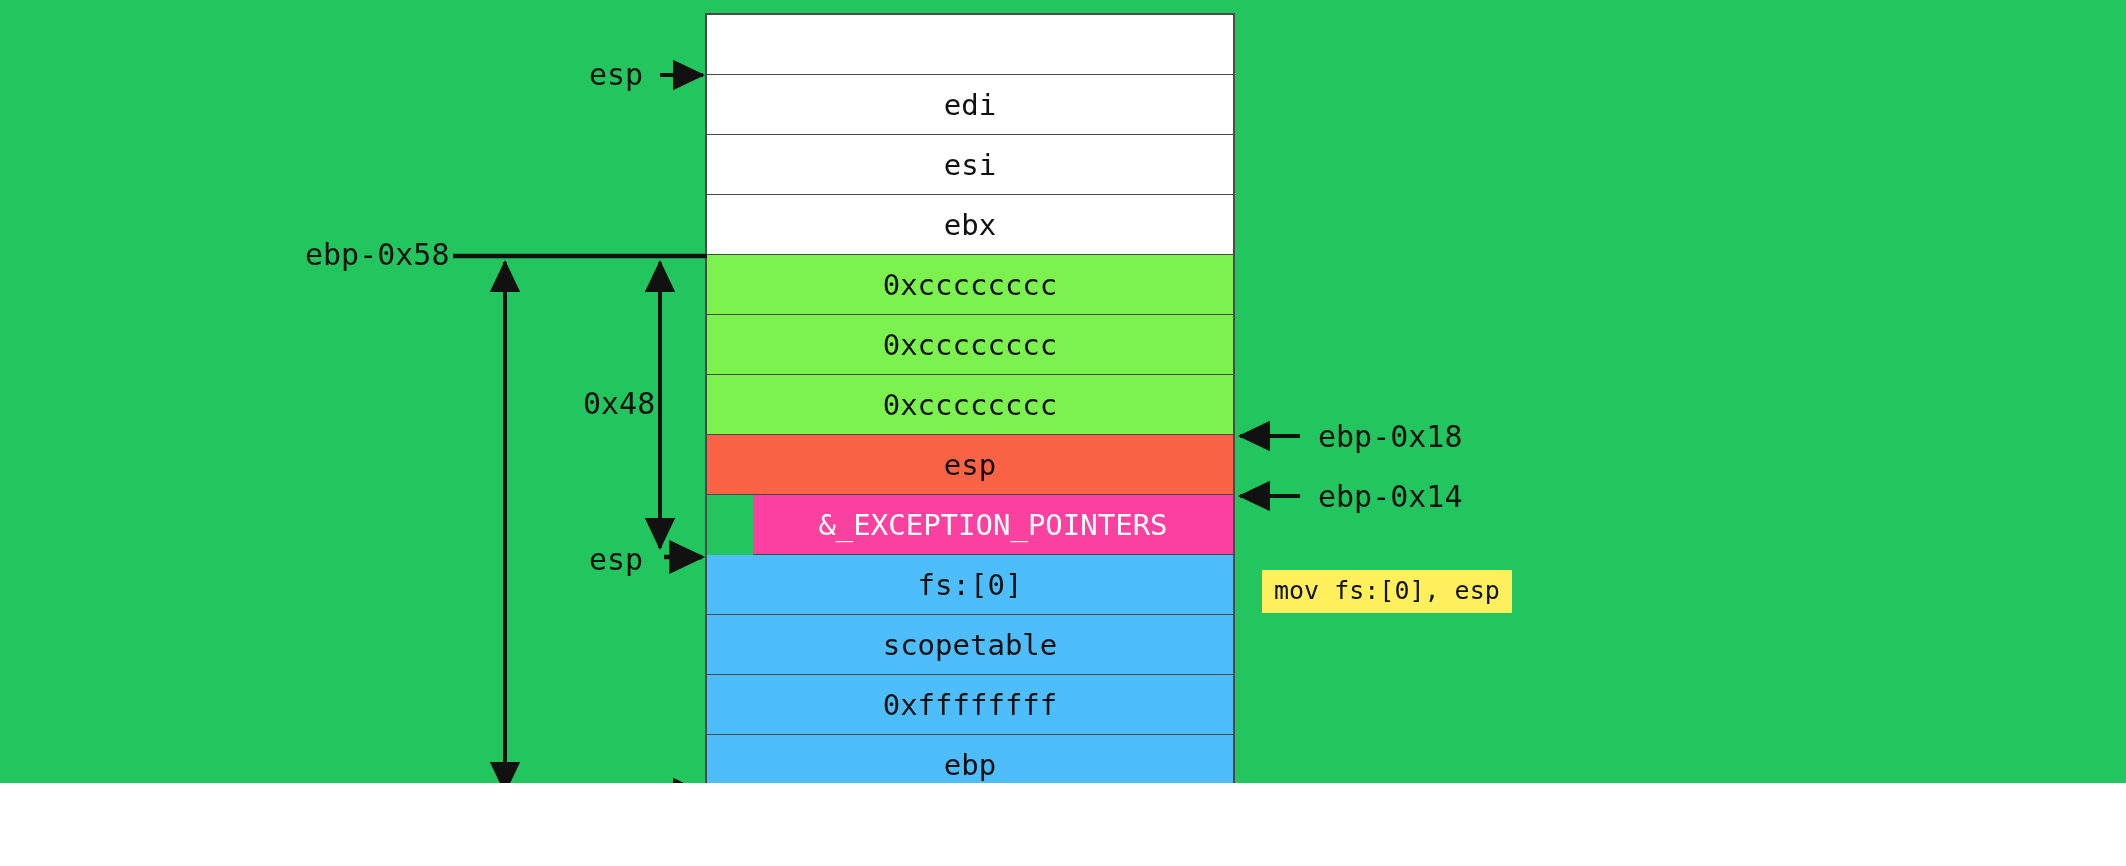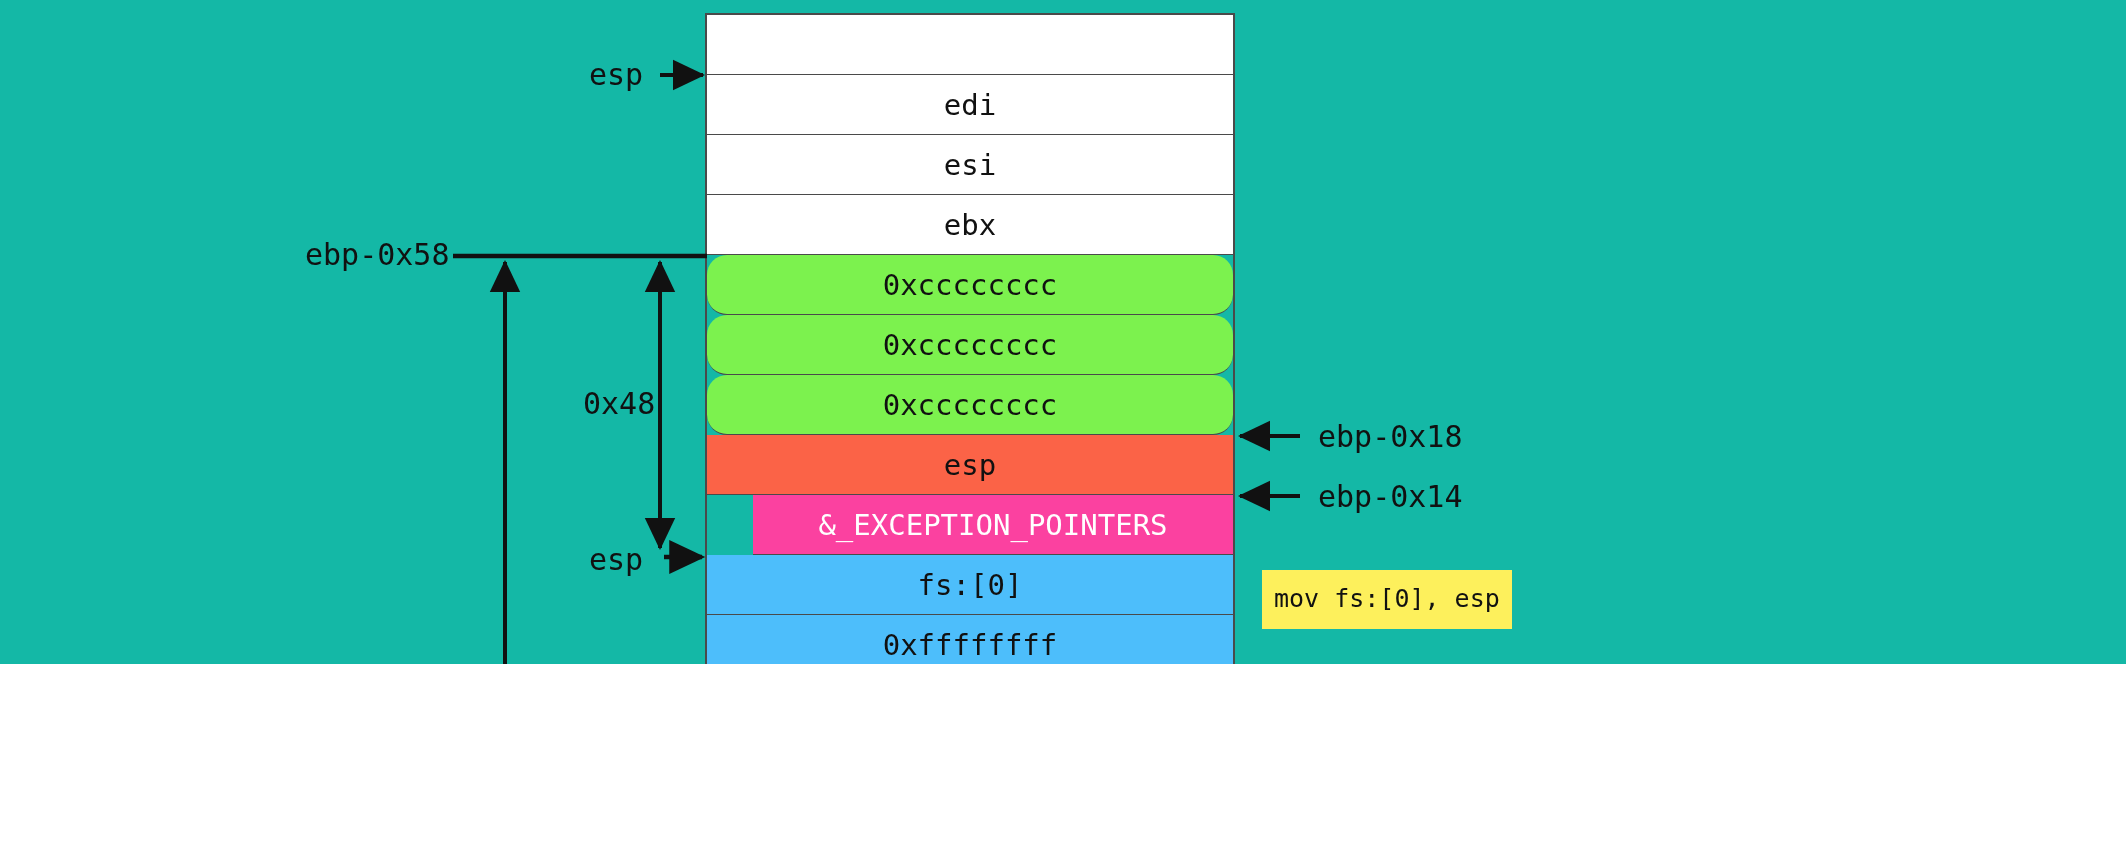--- a/index.html
+++ b/index.html
@@ -6,22 +6,22 @@
     margin: 0;
     padding: 0;
     background: #ffffff;
   }
   body {
     font-family: "DejaVu Sans Mono", monospace;
   }
   #canvas {
     position: relative;
     width: 2126px;
-    height: 664px;
-    background: #14b8a6;
+    height: 783px;
+    background: #22c55e;
     overflow: hidden;
   }
   svg.overlay {
     position: absolute;
     left: 0;
     top: 0;
     width: 2126px;
     height: 866px;
     pointer-events: none;
   }
@@ -43,41 +43,41 @@
     align-items: center;
     justify-content: center;
     font-family: "DejaVu Sans Mono", monospace;
     font-size: 29px;
     color: #111111;
     letter-spacing: 0px;
     white-space: nowrap;
   }
   .cell:last-child { border-bottom: none; }
   .cell.c-white  { background: #ffffff; }
-  .cell.c-green  { background: #7cf24e; border-radius: 20px; }
+  .cell.c-green  { background: #7cf24e; }
   .cell.c-orange { background: #fb6347; }
   .cell.c-pink   { background: #fb41a0; color: #ffffff; margin-left: 46px; }
   .cell.c-blue   { background: #4dbefb; }
 
   
   .lbl {
     position: absolute;
     font-family: "DejaVu Sans Mono", monospace;
     font-size: 30px;
     color: #111111;
     white-space: nowrap;
     line-height: 1;
   }
 
   
   #code-callout {
     position: absolute;
     left: 1262px;
     top: 570px;
-    padding: 15px 12px;
+    padding: 7px 12px;
     background: #fdf05c;
     font-family: "DejaVu Sans Mono", monospace;
     font-size: 25px;
     color: #111111;
     white-space: nowrap;
     line-height: 1.15;
   }
 </style>
 </head>
 <body>
@@ -88,20 +88,21 @@
     <div class="cell c-white"></div>
     <div class="cell c-white">edi</div>
     <div class="cell c-white">esi</div>
     <div class="cell c-white">ebx</div>
     <div class="cell c-green">0xcccccccc</div>
     <div class="cell c-green">0xcccccccc</div>
     <div class="cell c-green">0xcccccccc</div>
     <div class="cell c-orange">esp</div>
     <div class="cell c-pink">&amp;_EXCEPTION_POINTERS</div>
     <div class="cell c-blue">fs:[0]</div>
+    <div class="cell c-blue">scopetable</div>
     <div class="cell c-blue">0xffffffff</div>
     <div class="cell c-blue">ebp</div>
   </div>
 
   <div class="lbl" style="left:589px; top:60px;">esp</div>
 
   <div class="lbl" style="left:305px; top:240px;">ebp-0x58</div>
 
   <div class="lbl" style="left:583px; top:389px;">0x48</div>
 

